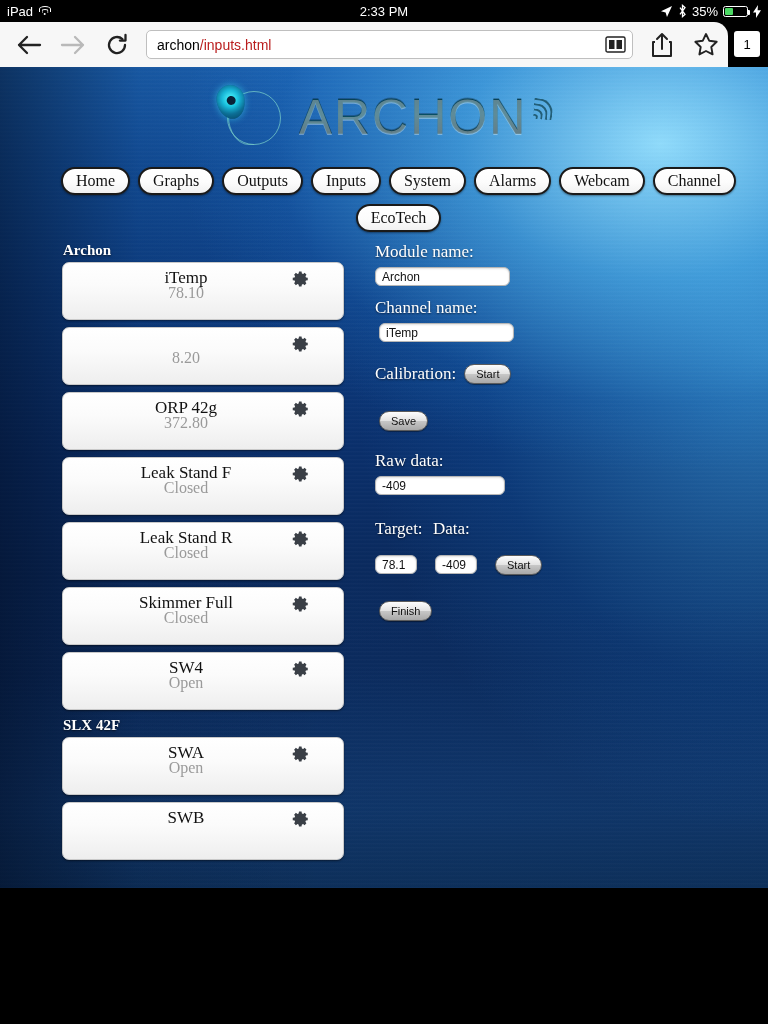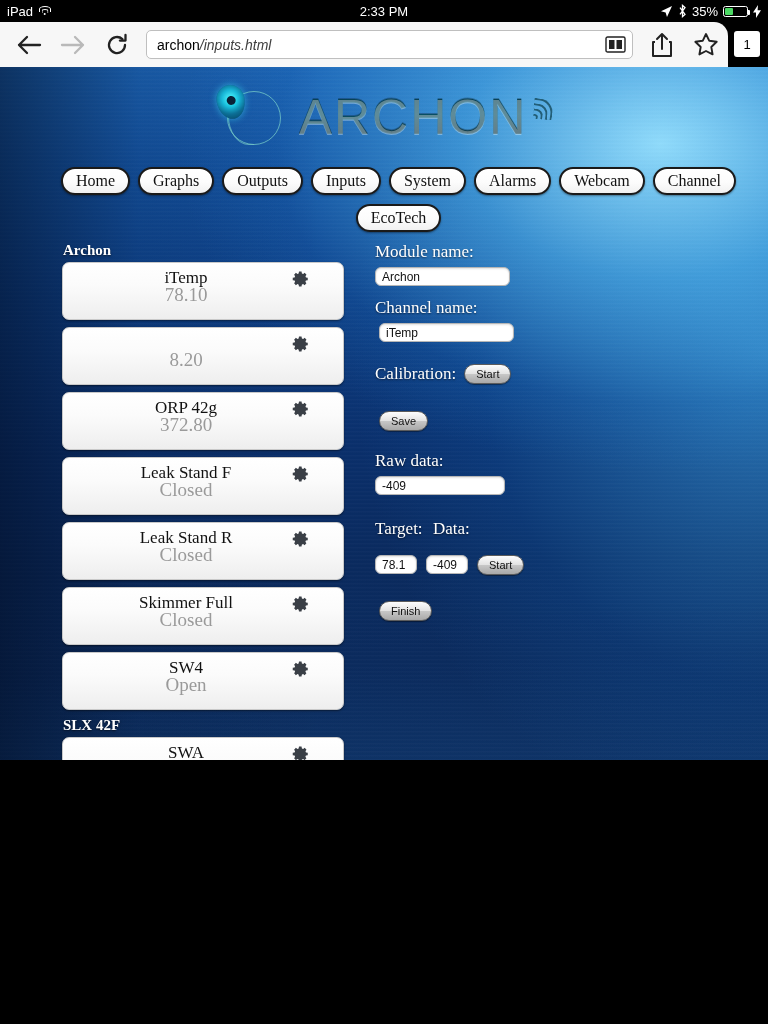--- a/index.html
+++ b/index.html
@@ -2,21 +2,21 @@
 <html><head>
 <meta charset="utf-8">
 <style>
   * { box-sizing: border-box; margin: 0; padding: 0; }
   html, body {
     width: 768px; height: 1024px;
     background: #000;
     font-family: "Liberation Serif", serif;
     overflow: hidden;
   }
-  #page { position: relative; width: 768px; height: 760px; overflow: hidden; }
+  #page { position: relative; width: 768px; height: 888px; overflow: hidden; }
 
   
   #statusbar {
     position: absolute; top: 0; left: 0; width: 768px; height: 22px;
     background: #000; color: #fff;
     font-family: "Liberation Sans", sans-serif; font-size: 13px;
     display: flex; align-items: center;
   }
   #sb-left { display: flex; align-items: center; gap: 5px; padding-left: 7px; }
   #sb-center { position: absolute; left: 0; right: 0; text-align: center; font-size: 13px; }
@@ -63,21 +63,21 @@
   }
   .tb-svg { display:block; }
   #urlbar {
     flex: 1; height: 29px; margin: 0 6px;
     background: #fff; border: 1px solid #bfbfbf; border-radius: 5px;
     display: flex; align-items: center; padding: 0 6px 0 10px;
     font-family: "Liberation Sans", sans-serif; font-size: 14px;
     max-width: 487px;
   }
   #urlbar .url-host { color: #000; }
-  #urlbar .url-path { color: #404040; font-style: italic; }
+  #urlbar .url-path { color: #b91c1c; }
   #urlbar .url-text { flex: 1; white-space: nowrap; overflow: hidden; }
   #tabcount {
     position: absolute; right: 8px; top: 9px;
     width: 26px; height: 26px; background: #fff; border-radius: 3px;
     color: #000; font-family: "Liberation Sans", sans-serif; font-size: 13px;
     display: flex; align-items: center; justify-content: center;
   }
 
   
   #content {
@@ -182,21 +182,21 @@
     cursor: pointer; overflow: hidden;
   }
   .chan-name {
     position: absolute; left: 0; right: 34px; top: 5px;
     text-align: center;
     font-family: "Liberation Serif", serif; font-size: 17px; color: #111;
   }
   .chan-val {
     position: absolute; left: 0; right: 34px; top: 21px;
     text-align: center;
-    font-family: "Liberation Serif", serif; font-size: 19px; color: #9a9a9a;
+    font-family: "Liberation Serif", serif; font-size: 16px; color: #9a9a9a;
   }
   .chan-gear {
     position: absolute; right: 33px; top: 7px; width: 18px; height: 18px;
   }
 
   
   #right-col { position: absolute; left: 375px; top: 175px; width: 360px; }
   .f-label {
     font-family: "Liberation Serif", serif; font-size: 17px; color: #ffffff;
     text-shadow: 0 1px 2px rgba(0,0,0,.55);
@@ -436,21 +436,21 @@
       </div>
 
       <div class="f-label" style="margin-top:20px">Raw data:</div>
       <div class="f-input" style="width:130px">-409</div>
 
       <div class="row" style="margin-top:24px; gap:12px">
         <div class="f-label" style="margin-bottom:8px; width:46px">Target:</div>
         <div class="f-label" style="margin-bottom:0">Data:</div>
       </div>
 
-      <div class="row" style="margin-top:8px; gap:9px">
+      <div class="row" style="margin-top:8px; gap:18px">
         <div class="f-input" style="width:42px">78.1</div>
         <div class="f-input" style="width:42px">-409</div>
         <div class="btn">Start</div>
       </div>
 
       <div style="margin-top:26px">
         <div class="btn" style="margin-left:4px">Finish</div>
       </div>
 
     </div>

